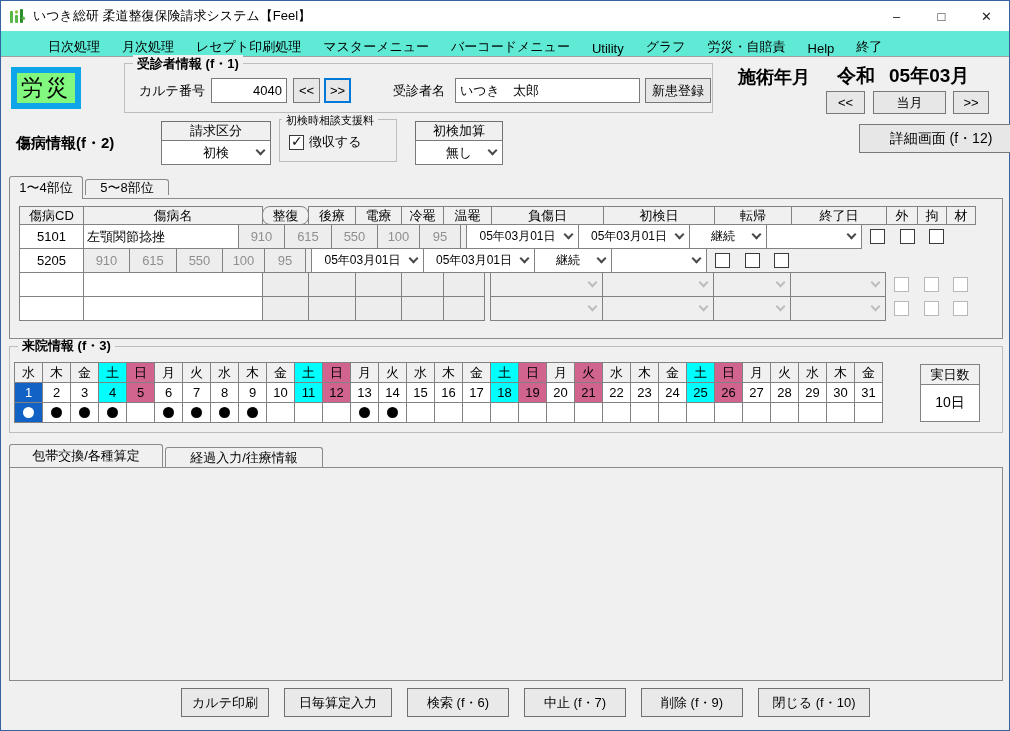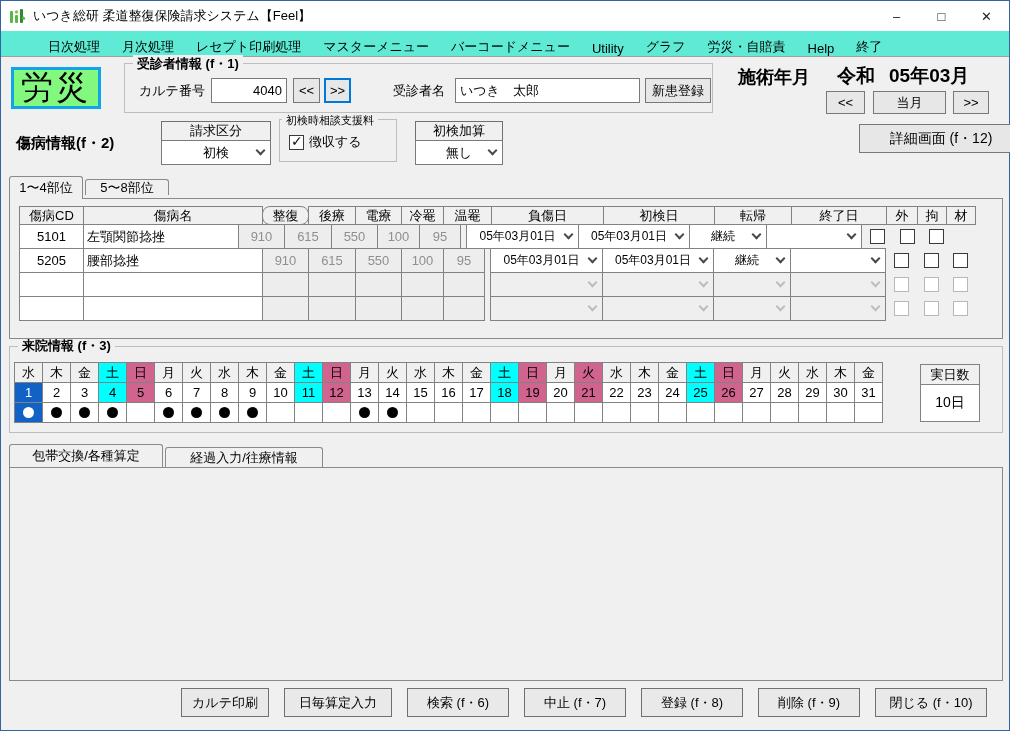--- a/index.html
+++ b/index.html
@@ -27,21 +27,21 @@
   .btn { position:absolute; background:#e7e7e7; border:1px solid #787878; display:flex; align-items:center; justify-content:center; font-size:13px; white-space:nowrap; }
   .tin { border:1px solid #7a7a7a; background:#fff; font-family:inherit; font-size:13px; padding:0 4px; }
   .combo { background:#fff; border:1px solid #7a7a7a; position:relative; display:flex; align-items:center; justify-content:center; font-size:13px; }
   .chev { position:absolute; right:6px; top:50%; width:7px; height:7px; margin-top:-6px; border-right:2px solid #4a4a4a; border-bottom:2px solid #4a4a4a; transform:rotate(45deg); }
   .chev.dim { border-color:#bdbdbd; }
   .ckb { display:inline-block; width:15px; height:15px; background:#fff; border:1px solid #3a3a3a; position:relative; flex:none; }
   .ckb.dim { border-color:#b8b8b8; }
   .ckb.checked::after { content:"✓"; position:absolute; left:1px; top:-3px; font-size:14px; font-weight:bold; color:#111; }
 
   
-  .rosai { position:absolute; left:10px; top:9px; width:90px; height:42px; background:#82f87e; border:3px solid #0ea5e9; display:flex; align-items:center; justify-content:center; font-size:32px; letter-spacing:3px; }
+  .rosai { position:absolute; left:10px; top:9px; width:70px; height:42px; background:#82f87e; border:6px solid #0ea5e9; display:flex; align-items:center; justify-content:center; font-size:22px; letter-spacing:3px; }
   .patient-fs { left:123px; top:5px; width:589px; height:50px; }
   .karte-label { position:absolute; left:14px; top:18px; }
   .karte-input { position:absolute; left:86px; top:14px; width:76px; height:25px; text-align:right; }
   .nav-btn { width:27px; height:25px; top:14px; }
   .nav-prev { left:168px; }
   .nav-next { left:199px; border:2px solid #0078d7; }
   .pname-label { position:absolute; left:268px; top:18px; }
   .pname-input { position:absolute; left:330px; top:14px; width:185px; height:25px; }
   .newpat-btn { left:520px; top:14px; width:66px; height:25px; }
   .month-label { position:absolute; left:737px; top:7px; font-size:18px; font-weight:bold; }
@@ -269,21 +269,20 @@
               </div>
               <div class="icell ckcell" style="width: 30px;">
                 <span class="ckb"></span>
               </div>
               <div class="icell ckcell" style="width: 30px;">
                 <span class="ckb"></span>
               </div>
             </div>
             <div class="irow">
               <div class="icell cd" style="width: 65px;">5205</div>
-              <div class="icell nm" style="width: 180px;">腰部捻挫</div>
               <div class="icell num" style="width: 47px;">910</div>
               <div class="icell num" style="width: 48px;">615</div>
               <div class="icell num" style="width: 47px;">550</div>
               <div class="icell num" style="width: 43px;">100</div>
               <div class="icell num" style="width: 42px;">95</div>
               <div class="icell spacer" style="width: 7px;"></div>
               <div class="icell cmb" style="width: 113px;">
                 <span class="dateTxt">05年03月01日</span>
                 <span class="chev"></span>
               </div>
@@ -682,19 +681,18 @@
       <input class="tin other-content-input" value="" style="">
       <span class="lbl" style="left:399px; top:10px;">金額</span>
       <input class="tin other-amount-input" value="0" style="">
     </div>
 
     <div class="footer">
         <div class="btn fbtn" style="width: 88px;">カルテ印刷</div>
         <div class="btn fbtn" style="width: 108px;">日毎算定入力</div>
         <div class="btn fbtn" style="width: 102px;">検索 (f・6)</div>
         <div class="btn fbtn" style="width: 102px;">中止 (f・7)</div>
-        <div class="btn fbtn" style="width: 102px;">登録 (f・8)</div>
         <div class="btn fbtn" style="width: 102px;">削除 (f・9)</div>
         <div class="btn fbtn" style="width: 112px;">閉じる (f・10)</div>
       </div>
 
   </div>
 </div>
 
 </body></html>

